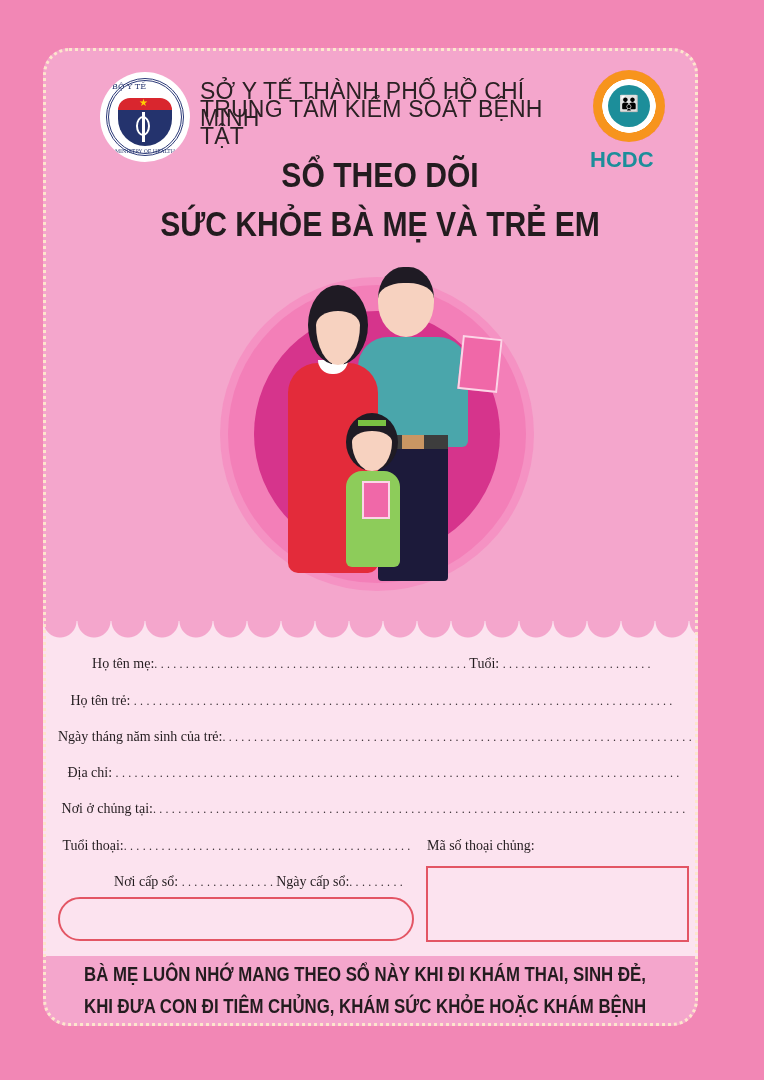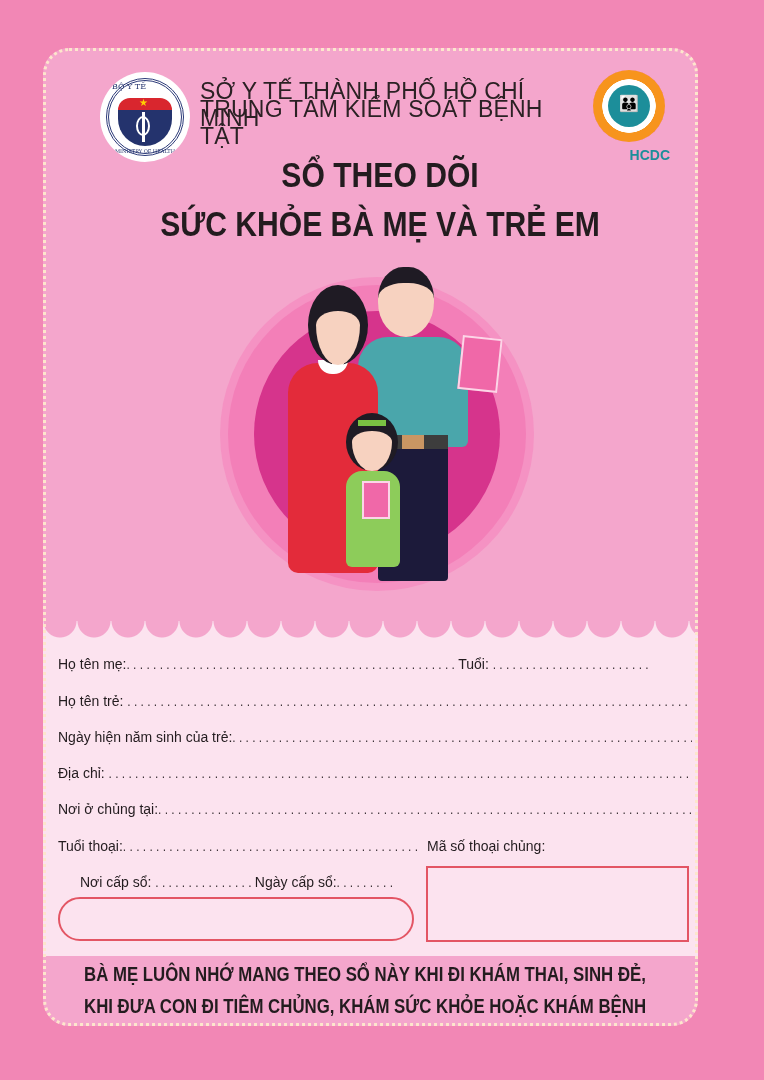--- a/index.html
+++ b/index.html
@@ -39,21 +39,21 @@
   .title-line {
     position: absolute; left: 100px; width: 560px; text-align: center;
     font-family: "Liberation Sans", sans-serif; font-weight: bold; font-size: 35px;
     color: #231c1f; transform: scaleX(0.86);
   }
 
   .logo-hcdc { position:absolute; left:593px; top:70px; width:72px; height:72px; }
   .logo-hcdc .outer { position:absolute; left:0; top:0; width:72px; height:72px; border-radius:50%; background: radial-gradient(circle, #fff 0 52%, #f7941d 53% 70%, #f26522 71% 100%); }
   .logo-hcdc .inner { position:absolute; left:15px; top:15px; width:42px; height:42px; border-radius:50%; background:#1c8e9a; }
   .logo-hcdc .ppl { position:absolute; left:15px; top:24px; width:42px; text-align:center; color:#fff; font-size:16px; }
-  .hcdc-label { position:absolute; left:590px; top:147px; width:80px; text-align:right; color:#1c8e9a; font-weight:bold; font-size:14px; font-family:"Liberation Sans", sans-serif; }
+  .hcdc-label { position:absolute; left:590px; top:147px; width:80px; text-align:left; color:#1c8e9a; font-weight:bold; font-size:22px; font-family:"Liberation Sans", sans-serif; }
 
   .illus { position:absolute; left:228px; top:285px; width:298px; height:298px; }
   .illus .frame { position:absolute; left:0; top:0; width:298px; height:298px; border-radius:50%; background:#f37fb8; box-shadow: 0 0 0 8px #f592c3; }
   .illus .disc { position:absolute; left:26px; top:26px; width:246px; height:246px; border-radius:50%; background:#d6348c; }
   .person { position:absolute; }
   .dad-head { left:150px; top:-18px; width:56px; height:70px; border-radius:45% 45% 50% 50%; background:#f7d2c0; border-top:16px solid #1f1b24; box-sizing:border-box; }
   .dad-body { left:130px; top:52px; width:110px; height:110px; background:#4aa6ab; border-radius:30px 30px 6px 6px; }
   .dad-legs { left:150px; top:160px; width:70px; height:136px; background:#1c1a3a; border-radius:4px; }
   .belt { left:150px; top:150px; width:70px; height:14px; background:#3d3d3d; }
   .buckle { left:174px; top:150px; width:22px; height:14px; background:#c99663; }
@@ -65,22 +65,22 @@
   .kid-body { left:118px; top:186px; width:54px; height:96px; background:#8dcc5a; border-radius:16px 16px 6px 6px; }
   .book-small { left:134px; top:196px; width:24px; height:34px; background:#f068a8; border:2px solid #fcd5e7; }
   .book-dad { left:232px; top:52px; width:36px; height:50px; background:#f068a8; border:2px solid #fcd5e7; transform: rotate(6deg); }
   .form-area { position:absolute; left:43px; top:621px; width:655px; height:335px; background:#fce3ef; }
   .form-area-scallop {
     position:absolute; left:43px; top:621px; width:655px; height:24px;
     background: radial-gradient(circle at 50% 0, #f4a6cc 0 16px, transparent 17px) 0 0 / 34px 24px repeat-x;
   }
 
   .row {
-    position:absolute; left:58px; font-family:Liberation Sans, sans-serif; font-size:14px;
-    color:#231c1f; white-space:nowrap; overflow:hidden;
+    position:absolute; left:58px; font-family:Liberation Serif, serif; font-size:14px;
+    color:#231c1f; white-space:nowrap; overflow:hidden;text-align:center;
   }
   .dots { color:#3a3035; letter-spacing:3.3px; font-size:12px; }
 
   .pill-box {
     position:absolute; left:58px; top:897px; width:356px; height:44px;
     border:2px solid #e35564; border-radius:22px; box-sizing:border-box; background:#fce3ef;
   }
   .rect-box {
     position:absolute; left:426px; top:866px; width:263px; height:76px;
     border:2px solid #e35564; box-sizing:border-box; background:#fce3ef;
@@ -142,21 +142,21 @@
 <div class="form-area"></div>
 <div class="form-area-scallop"></div>
 
 <div class="row" style="top:656px; width:630px;">
   <span>Họ tên mẹ:</span><span class="dots">..................................................</span><span>Tuổi:</span> <span class="dots">........................</span>
 </div>
 <div class="row" style="top:693px; width:630px;">
   <span>Họ tên trẻ:</span> <span class="dots">......................................................................................</span>
 </div>
 <div class="row" style="top:729px; width:634px;">
-  <span>Ngày hiện năm sinh của trẻ:</span><span class="dots">...........................................................................</span>
+  <span>Ngày tháng năm sinh của trẻ:</span><span class="dots">...........................................................................</span>
 </div>
 <div class="row" style="top:765px; width:634px;">
   <span>Địa chỉ:</span> <span class="dots">..........................................................................................</span>
 </div>
 <div class="row" style="top:801px; width:634px;">
   <span>Nơi ở chủng tại:</span><span class="dots">.....................................................................................</span>
 </div>
 <div class="row" style="top:838px; width:360px;">
   <span>Tuổi thoại:</span><span class="dots">..............................................</span>
 </div>

